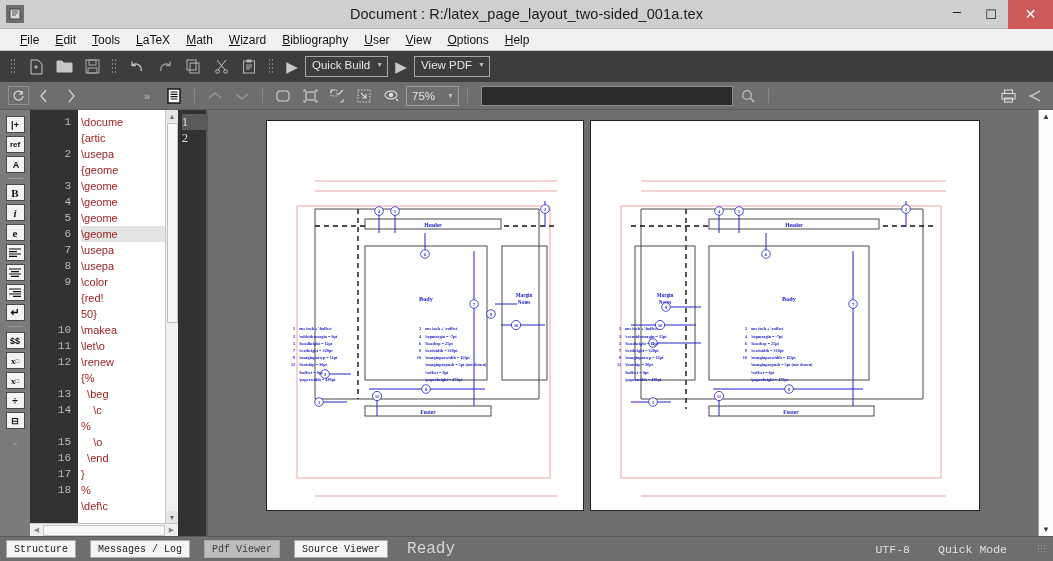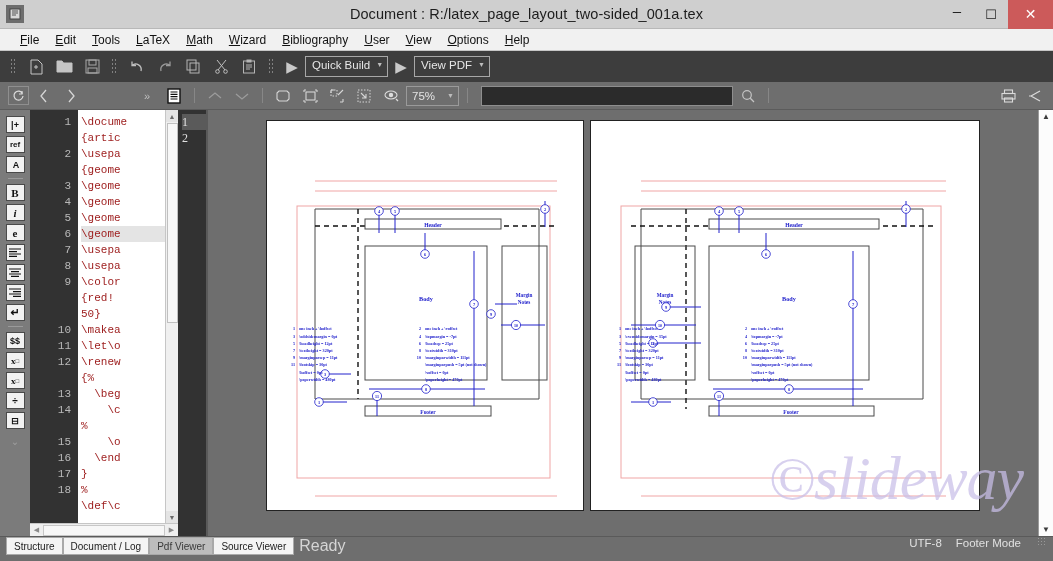--- a/index.html
+++ b/index.html
@@ -129,21 +129,21 @@
      background: #323232; min-width: 0; }
   .editorrow { flex: 1; display: flex; min-height: 0; }
   .gutter {
     width: 48px; background: #323232; color: #b9b9b9;
     font-family: "Liberation Mono", monospace; font-size: 11px;
     text-align: right; padding: 4px 7px 0 0; line-height: 16px;
     user-select: none;
   }
   .code {
     flex: 1; background: #ffffff; color: #9c1a1a;
-    font-family: Liberation Mono, monospace; font-size: 11px;
+    font-family: Liberation Sans, sans-serif; font-size: 11px;
     line-height: 16px; padding: 4px 0 0 3px; overflow: hidden;
     white-space: pre; position: relative;
   }
   .code .hl { background: #e4e4e4; display: block; }
   .vscroll-ed {
     width: 13px; background: #f0f0f0; border-left: 1px solid #c6c6c6;
     display: flex; flex-direction: column; align-items: center;
   }
   .vscroll-ed .ar { font-size: 7px; color: #6a6a6a; height: 12px;
     display:flex; align-items:center; background:#e4e4e4; width:100%;
@@ -176,22 +176,23 @@
   .vscroll-pdf {
     width: 15px; background: #fcfcfc; border-left: 1px solid #9b9b9b;
     display: flex; flex-direction: column; justify-content: space-between;
     align-items: center; padding: 2px 0;
   }
   .vscroll-pdf .ar { font-size: 8px; color: #3b3b3b; }
 
   
   .statusbar {
     height: 25px; min-height: 25px; background: #6e6e6e;
-    display: flex; align-items: flex-start; padding: 0 6px; gap: 0;
+    display: flex; align-items: center; padding: 0 6px; gap: 14px;
     border-top: 1px solid #5a5a5a;
+    font-family: Liberation Mono, monospace;
   }
   .sbtn {
     height: 18px; padding: 0 7px; background: #f4f4f4; color: #1c1c1c;
     border: 1px solid #a9a9a9; font-size: 10px;
     display: flex; align-items: center;
   }
   .sbtn.pressed { background: #bdbdbd; color: #3a3a3a; }
   .status-text { color: #d5d5d5; font-size: 16px; margin-left: 5px; }
   .statusbar .spacer { flex: 1; }
   .sinfo { color: #e0e0e0; font-size: 11.5px; margin-right: 14px; }
@@ -654,27 +655,26 @@
 
         </div>
       </div>
       <div class="vscroll-pdf">
         <div class="ar">▲</div>
         <div class="ar">▼</div>
       </div>
     </div>
   </div>
 
-  <div class="watermark">©slideway</div>
 
   <div class="statusbar">
     <div class="sbtn">Structure</div>
-    <div class="sbtn">Document / Log</div>
+    <div class="sbtn">Messages / Log</div>
     <div class="sbtn pressed">Pdf Viewer</div>
     <div class="sbtn">Source Viewer</div>
     <div class="status-text">Ready</div>
     <div class="spacer"></div>
     <div class="sinfo">UTF-8</div>
-    <div class="sinfo">Footer Mode</div>
+    <div class="sinfo">Quick Mode</div>
     <div class="resizegrip"></div>
   </div>
 
 </div>
 
 </body></html>

